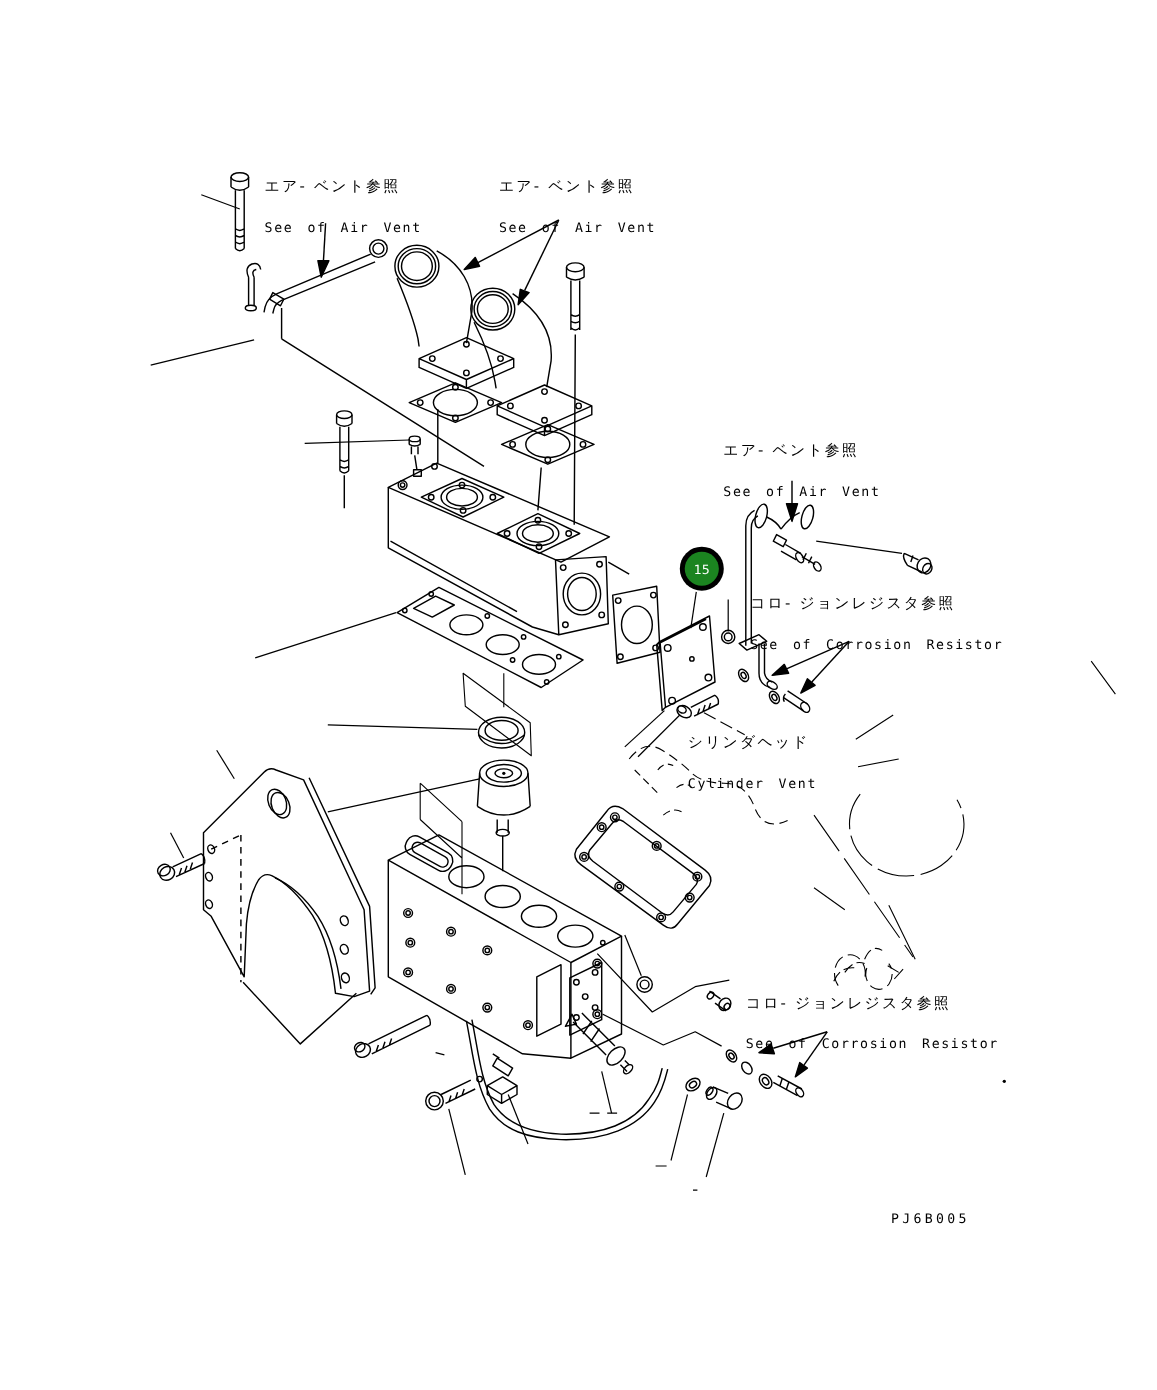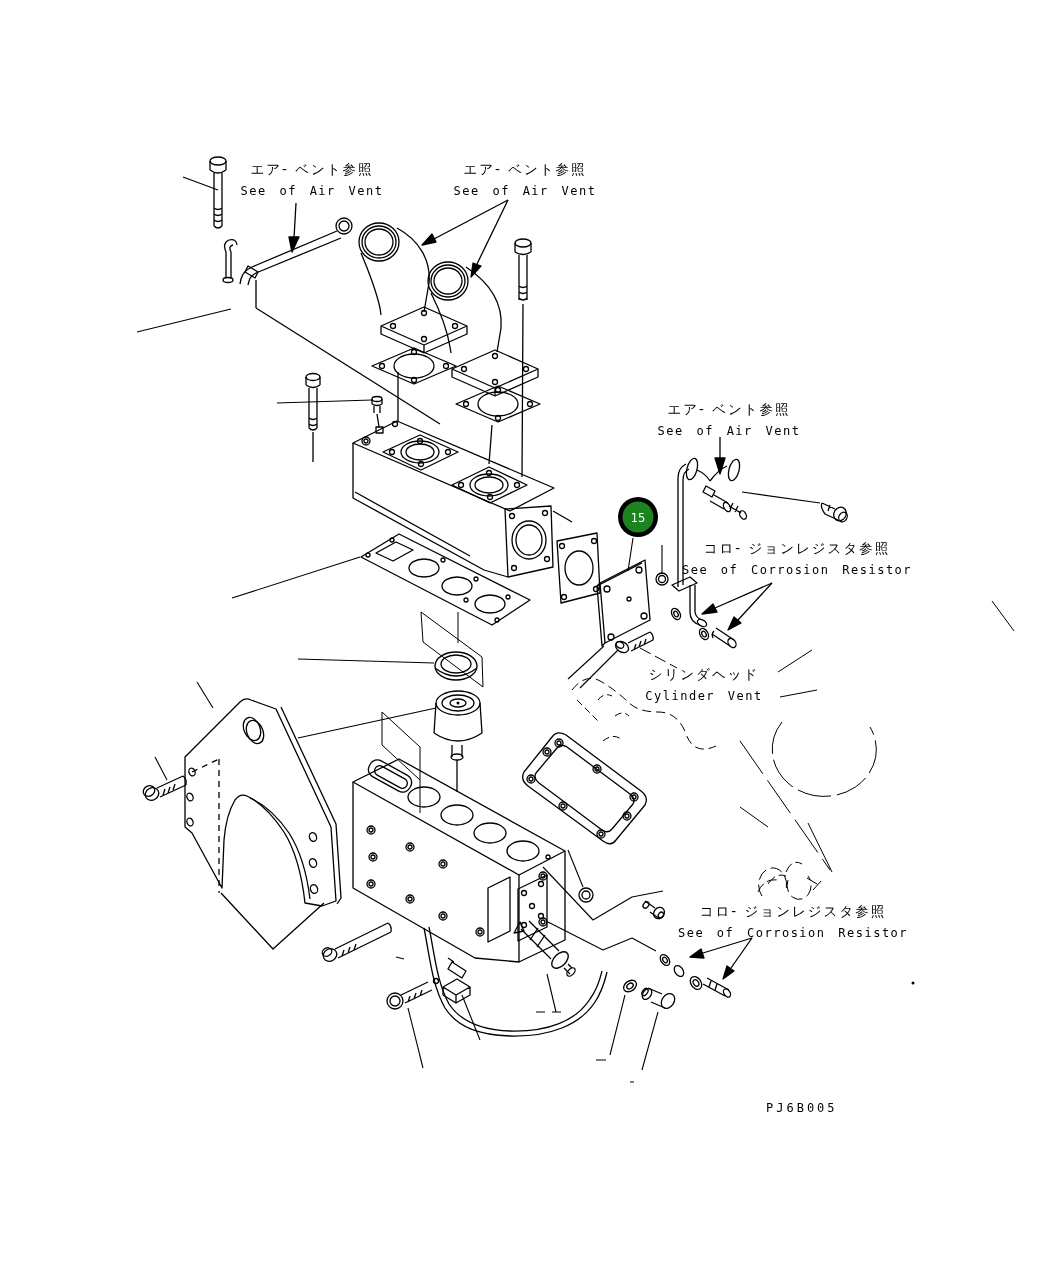--- a/index.html
+++ b/index.html
@@ -1,21 +1,21 @@
 <!DOCTYPE html>
 <html><head>
 <meta charset="utf-8">
 <style>
   html,body{margin:0;padding:0;background:#fff;}
   .canvas{position:relative;width:1052px;height:1264px;background:#ffffff;overflow:hidden;
           font-family:"DejaVu Sans",sans-serif;color:#000;}
   .canvas svg{position:absolute;left:0;top:0;}
-  .label{position:absolute;transform:translateX(-50%);text-align:center;white-space:nowrap;}
+  .label{position:absolute;transform:translateX(-50%);text-align:left;white-space:nowrap;}
   .label .jp{font:13.5px "DejaVu Sans",sans-serif;letter-spacing:2px;}
-  .label .en{font:12px "DejaVu Sans Mono",monospace;letter-spacing:1.5px;word-spacing:4px;margin-top:5px;}
+  .label .en{font:12px "DejaVu Sans Mono",monospace;letter-spacing:1.5px;word-spacing:4px;margin-top:21px;}
   .code{position:absolute;font:12px "DejaVu Sans Mono",monospace;letter-spacing:3px;white-space:nowrap;}
   .badge-num{font:11.5px "DejaVu Sans",sans-serif;}
 </style>
 </head>
 <body>
 
 <div class="canvas">
 
 <svg width="1052" height="1264" viewBox="0 0 1052 1264" fill="none" stroke="#000" stroke-width="1.3" stroke-linejoin="round">
 
@@ -424,23 +424,23 @@
     <div class="en">See of Air Vent</div>
   </div>
   <div class="label" style="left:729px;top:401px">
     <div class="jp">エア- ベント参照</div>
     <div class="en">See of Air Vent</div>
   </div>
   <div class="label" style="left:797px;top:540px">
     <div class="jp">コロ- ジョンレジスタ参照</div>
     <div class="en">See of Corrosion Resistor</div>
   </div>
-  <div class="label" style="left:704px;top:666px">
+  <div class="label" style="left:684px;top:666px">
     <div class="jp">シリンダヘッド</div>
     <div class="en">Cylinder Vent</div>
   </div>
   <div class="label" style="left:793px;top:903px">
     <div class="jp">コロ- ジョンレジスタ参照</div>
     <div class="en">See of Corrosion Resistor</div>
   </div>
 
-  <div class="code" style="left:766px;top:1101px">PJ6B005</div>
+  <div class="code" style="left:810px;top:1101px">PJ6B005</div>
 </div>
 
 </body></html>

